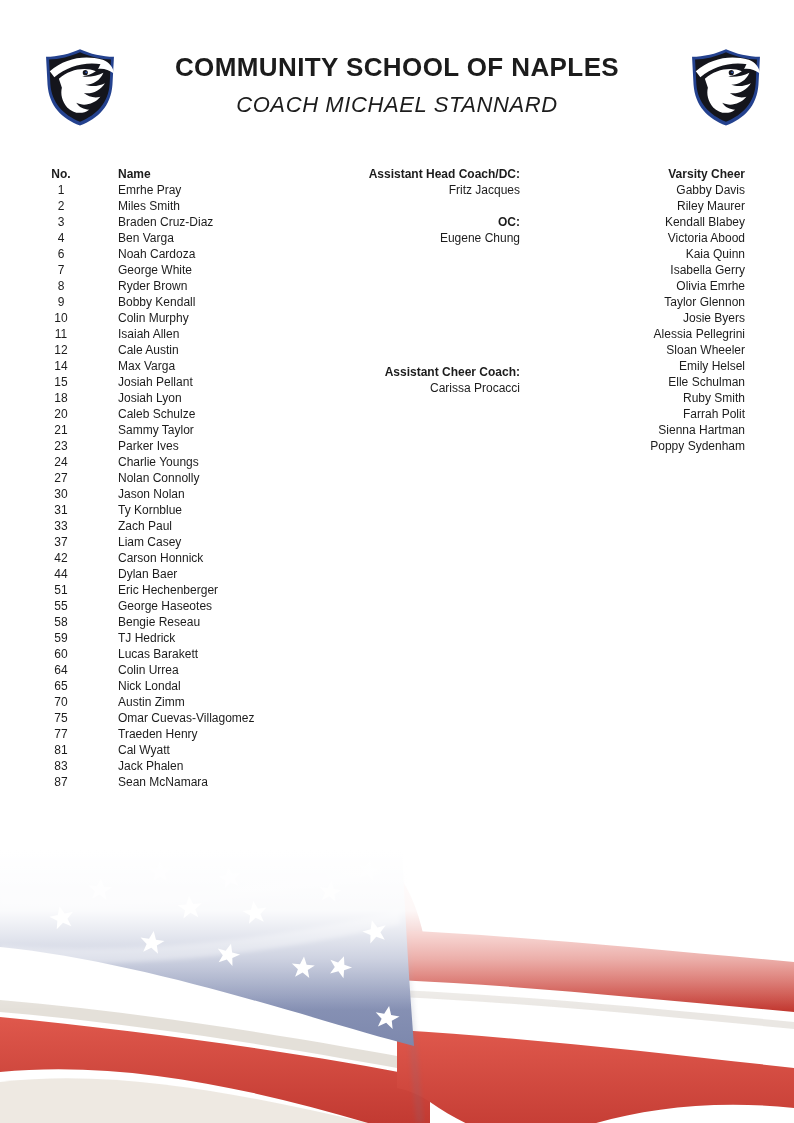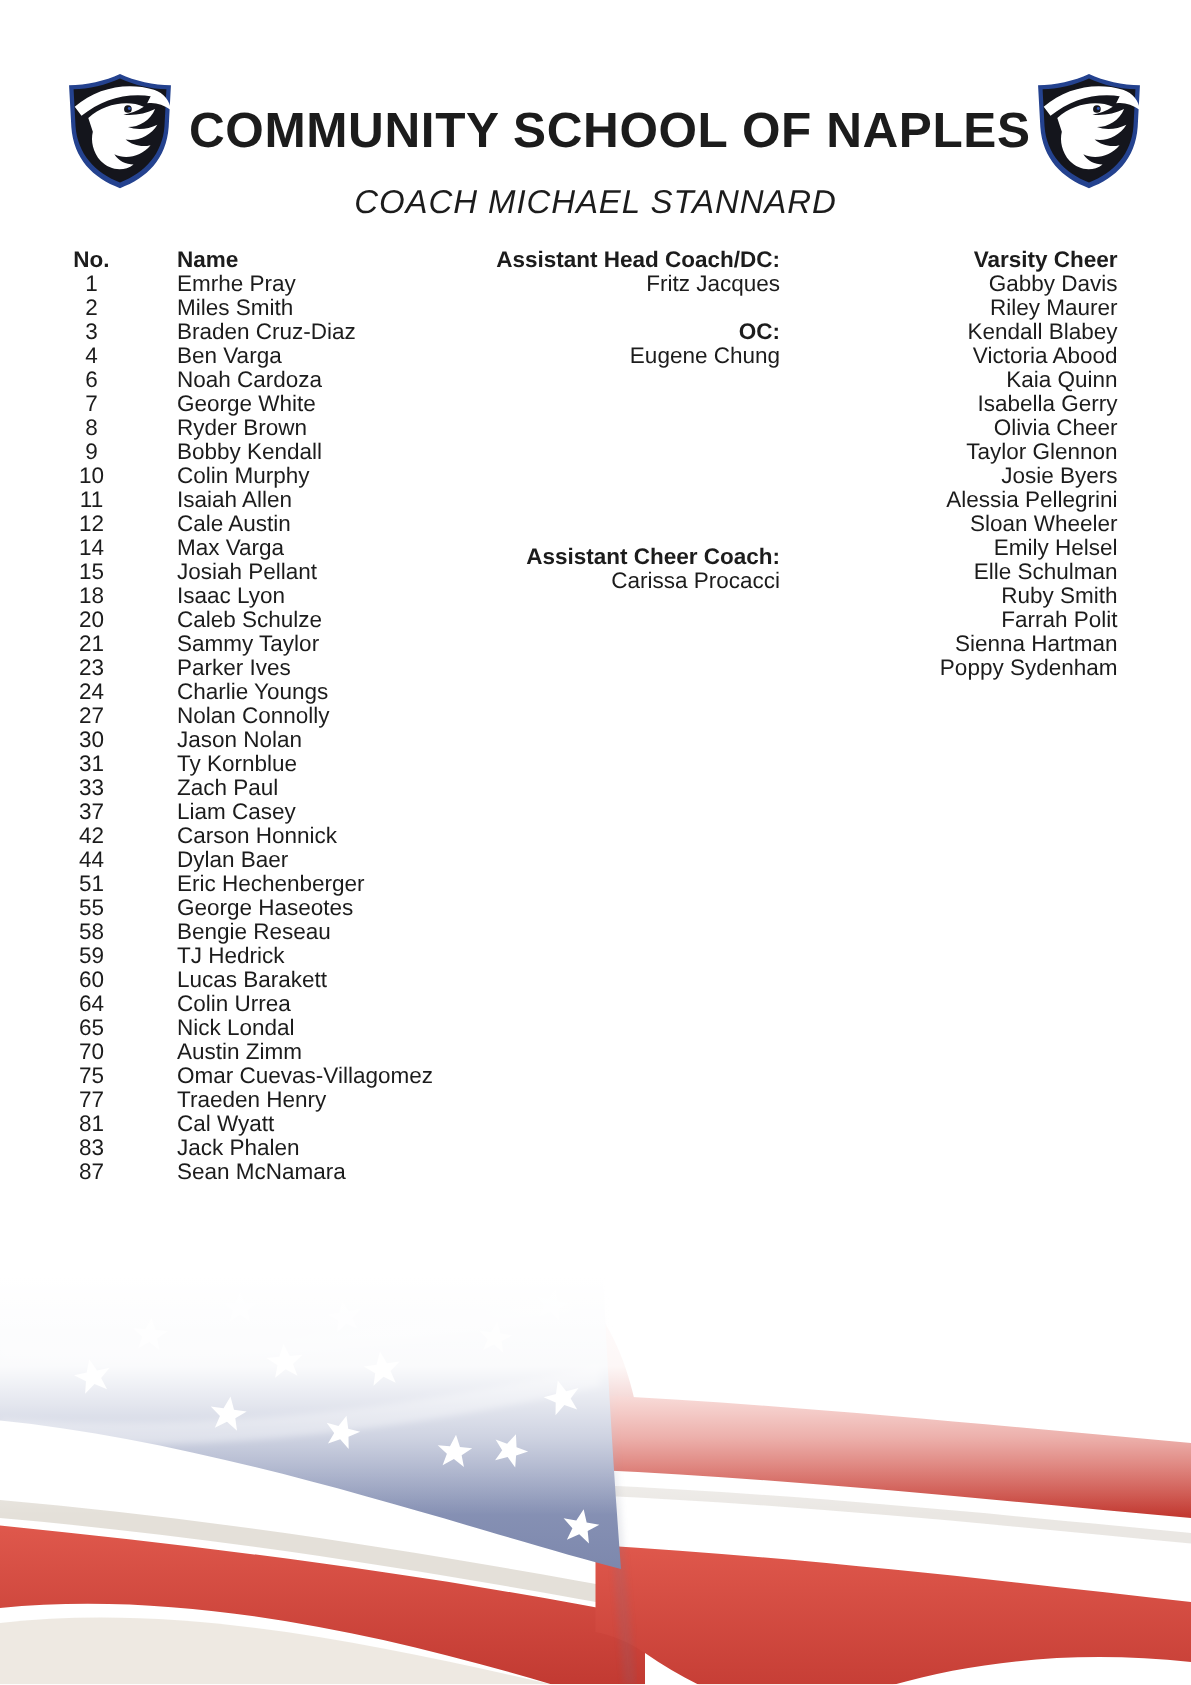--- a/index.html
+++ b/index.html
@@ -5,24 +5,24 @@
   html,body{margin:0;padding:0;background:#ffffff;}
   .page{
     position:relative;width:794px;height:1123px;background:#ffffff;
     font-family:"Liberation Sans",sans-serif;color:#1c1c1c;overflow:hidden;margin:0 auto;
   }
   
   .logo{position:absolute;top:47px;width:76px;height:80px;}
   .logo.left{left:42px;}
   .logo.right{right:30px;}
   .titles{position:absolute;left:110px;right:110px;top:52px;text-align:center;}
-  .titles h1{margin:16px;font-size:33px;font-weight:bold;letter-spacing:.4px;white-space:nowrap;}
+  .titles h1{margin:0;font-size:26px;font-weight:bold;letter-spacing:.4px;white-space:nowrap;}
   .titles h2{margin:9px 0 0;font-size:22px;font-weight:normal;font-style:italic;letter-spacing:.6px;white-space:nowrap;}
   
-  .col{position:absolute;top:166px;font-size:15px;line-height:16px;}
+  .col{position:absolute;top:166px;font-size:12px;line-height:16px;}
   .roster{left:40px;}
   .row{display:flex;}
   .num{width:42px;text-align:center;flex:0 0 42px;}
   .pname{margin-left:36px;white-space:nowrap;}
   .hdr{font-weight:bold;}
   .coaches{left:280px;width:240px;height:240px;text-align:right;}
   .coach-sec{position:absolute;left:0;width:100%;}
   .coach-sec .coach-title{font-weight:bold;}
   .sec-0{top:0;} .sec-1{top:48px;} .sec-2{top:150px;} .sec-3{top:198px;}
   .cheer{right:49px;text-align:right;}
@@ -136,21 +136,21 @@
         <div class="row">
           <span class="num">14</span>
           <span class="pname">Max Varga</span>
         </div>
         <div class="row">
           <span class="num">15</span>
           <span class="pname">Josiah Pellant</span>
         </div>
         <div class="row">
           <span class="num">18</span>
-          <span class="pname">Isaac Lyon</span>
+          <span class="pname">Josiah Lyon</span>
         </div>
         <div class="row">
           <span class="num">20</span>
           <span class="pname">Caleb Schulze</span>
         </div>
         <div class="row">
           <span class="num">21</span>
           <span class="pname">Sammy Taylor</span>
         </div>
         <div class="row">
@@ -261,21 +261,21 @@
 
   <section class="col cheer">
     <div class="cheer-title">Varsity Cheer</div>
     <div>
         <div>Gabby Davis</div>
         <div>Riley Maurer</div>
         <div>Kendall Blabey</div>
         <div>Victoria Abood</div>
         <div>Kaia Quinn</div>
         <div>Isabella Gerry</div>
-        <div>Olivia Cheer</div>
+        <div>Olivia Emrhe</div>
         <div>Taylor Glennon</div>
         <div>Josie Byers</div>
         <div>Alessia Pellegrini</div>
         <div>Sloan Wheeler</div>
         <div>Emily Helsel</div>
         <div>Elle Schulman</div>
         <div>Ruby Smith</div>
         <div>Farrah Polit</div>
         <div>Sienna Hartman</div>
         <div>Poppy Sydenham</div>

